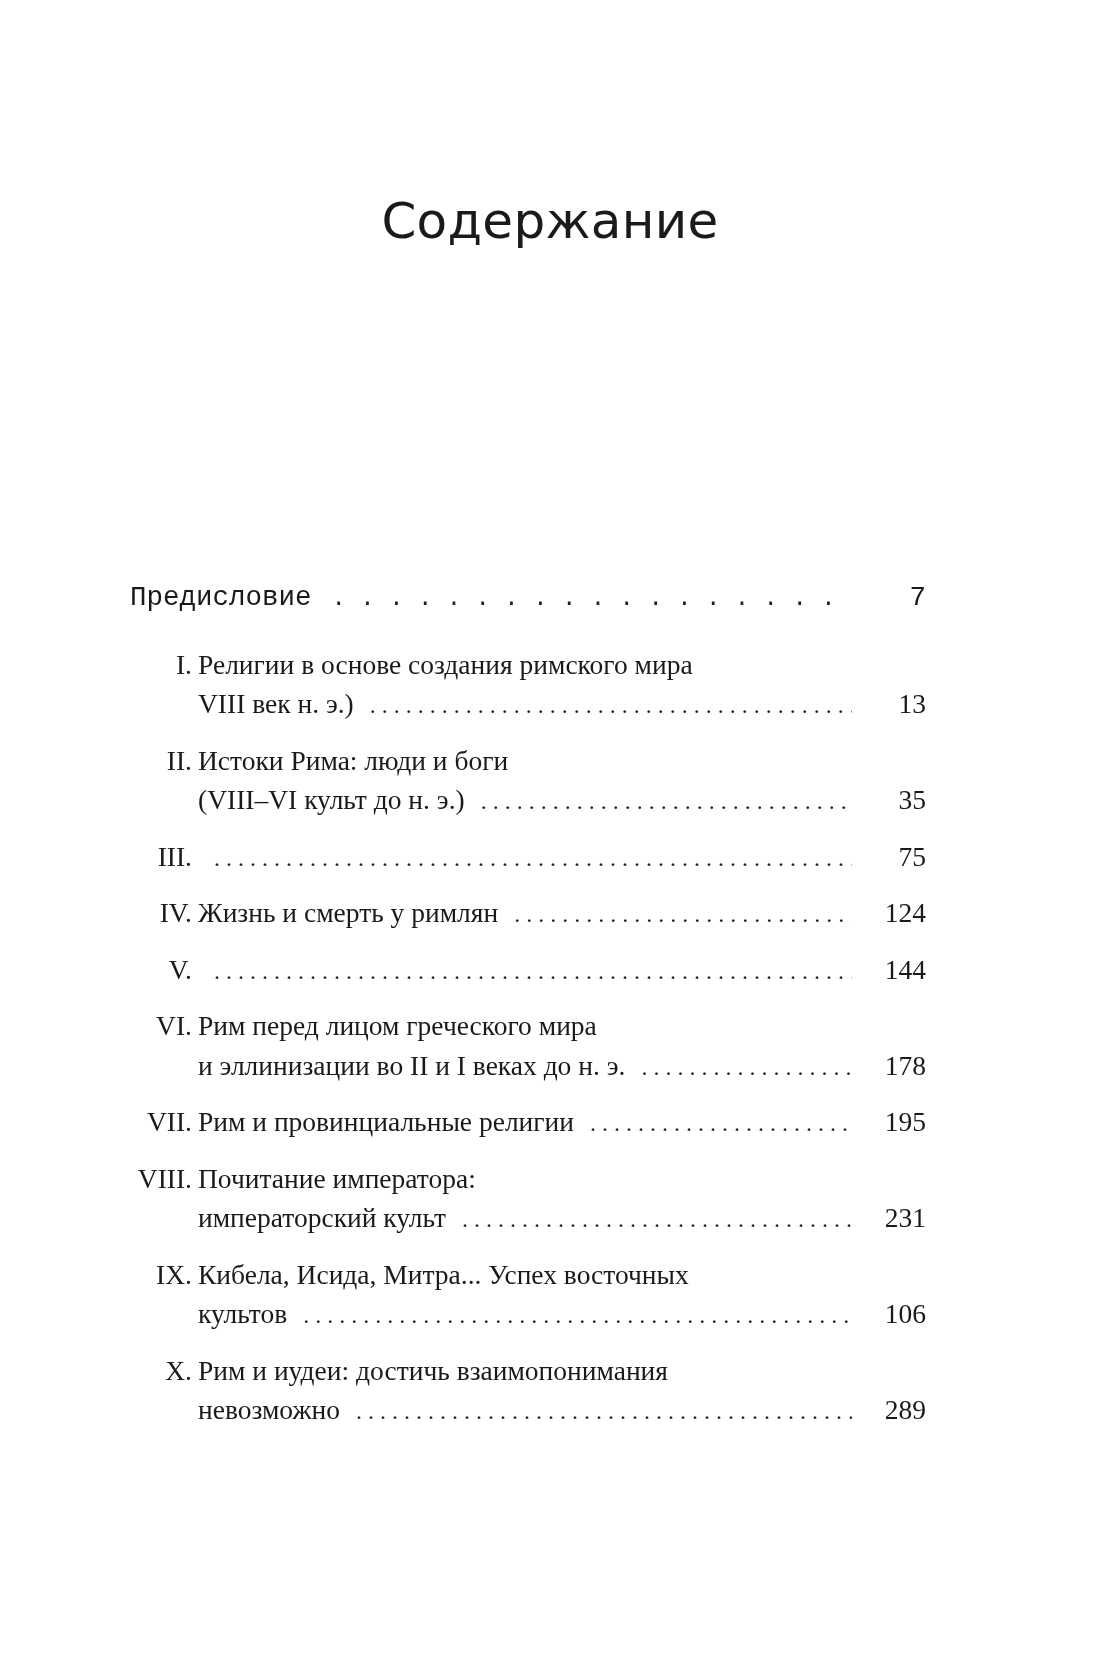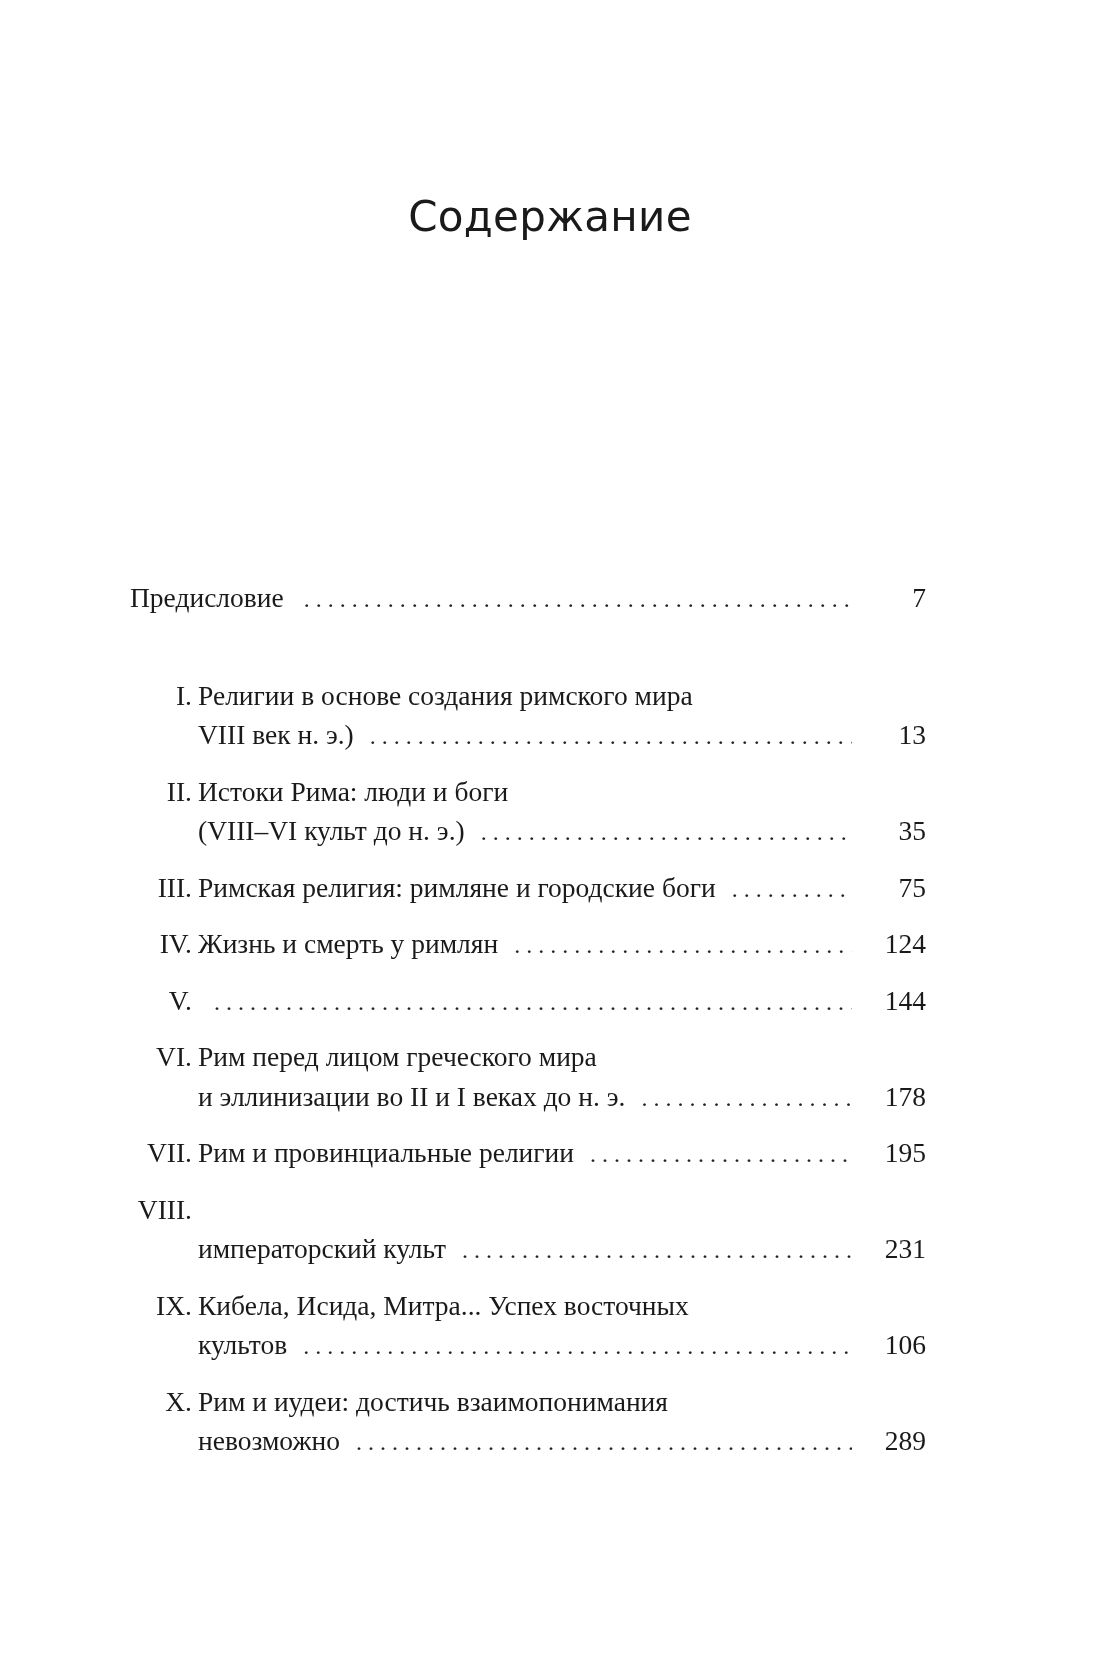--- a/index.html
+++ b/index.html
@@ -11,39 +11,39 @@
       color: #1a1a1a;
       font-family: "Liberation Serif", "DejaVu Serif", serif;
     }
     .page-title {
       position: absolute;
       left: 0;
       width: 1100px;
       top: 192px;
       text-align: center;
       font-family: "DejaVu Sans", "Liberation Sans", sans-serif;
-      font-size: 42px;
+      font-size: 50px;
       font-weight: 500;
       letter-spacing: 0.3px;
       color: #1a1a1a;
       margin: 0;
     }
     .toc {
       position: absolute;
       left: 130px;
       top: 578px;
       width: 796px;
       font-size: 27.5px;
       line-height: 39.5px;
     }
     .toc-entry {
       position: relative;
       display: block;
     }
-    .toc-preface { margin-bottom: 56px; }
+    .toc-preface { margin-bottom: 26px; font-family: Liberation Mono, monospace; }
     .toc-chapter { margin-bottom: 15px; }
     .line {
       display: flex;
       align-items: baseline;
       white-space: nowrap;
     }
     .num {
       display: inline-block;
       width: 68px;
       text-align: right;
@@ -110,21 +110,20 @@
       <span class="indent"></span>
       <span class="text">(VIII–VI культ до н. э.)</span>
       <span class="leader"></span>
       <span class="page-number">35</span>
     </div>
   </div>
 
   <div class="toc-entry toc-chapter">
     <div class="line">
       <span class="num">III.</span>
-      <span class="text">Римская религия: римляне и городские боги</span>
       <span class="leader"></span>
       <span class="page-number">75</span>
     </div>
   </div>
 
   <div class="toc-entry toc-chapter">
     <div class="line">
       <span class="num">IV.</span>
       <span class="text">Жизнь и смерть у римлян</span>
       <span class="leader"></span>
@@ -158,20 +157,21 @@
       <span class="num">VII.</span>
       <span class="text">Рим и провинциальные религии</span>
       <span class="leader"></span>
       <span class="page-number">195</span>
     </div>
   </div>
 
   <div class="toc-entry toc-chapter">
     <div class="line">
       <span class="num">VIII.</span>
+      <span class="text">Почитание императора:</span>
     </div>
     <div class="line">
       <span class="indent"></span>
       <span class="text">императорский культ</span>
       <span class="leader"></span>
       <span class="page-number">231</span>
     </div>
   </div>
 
   <div class="toc-entry toc-chapter">

